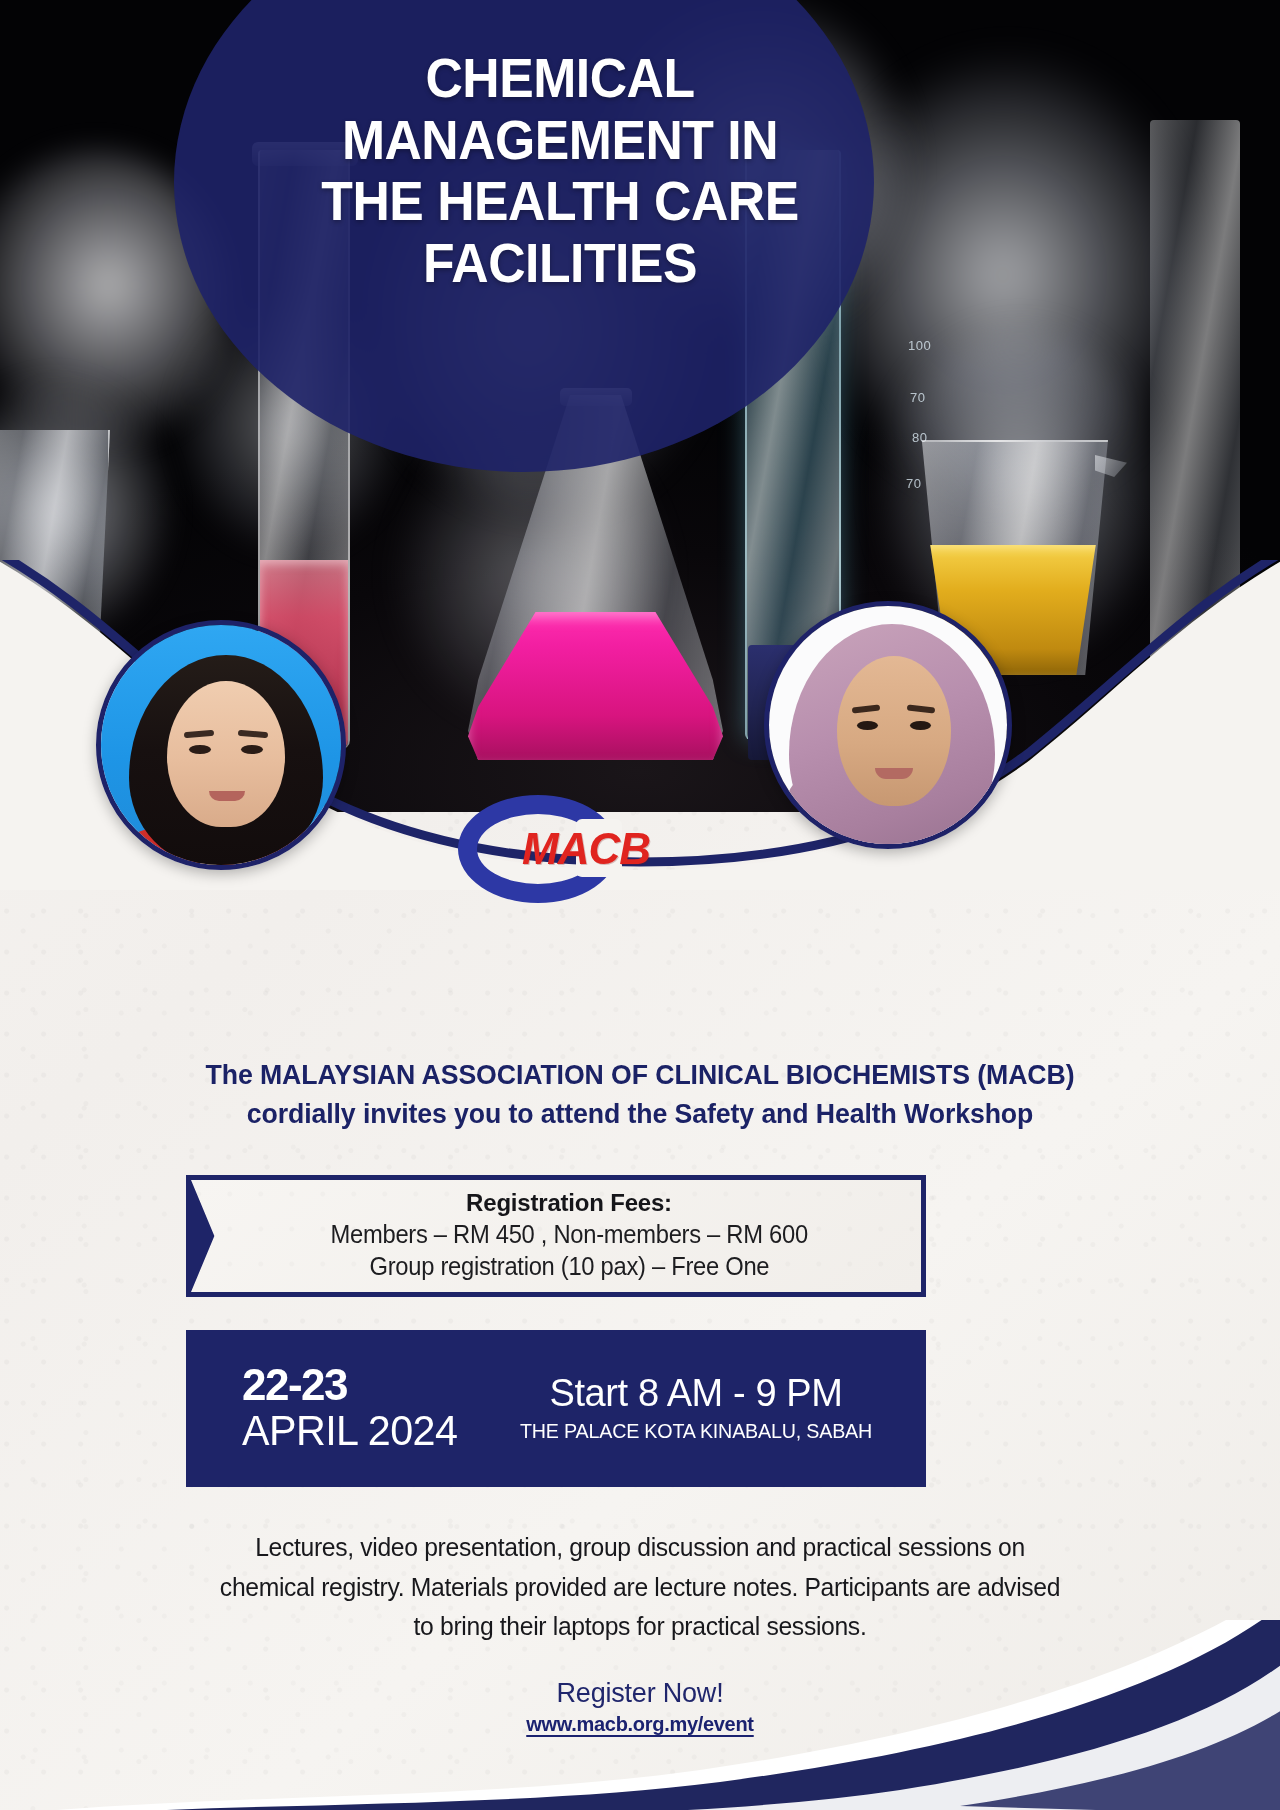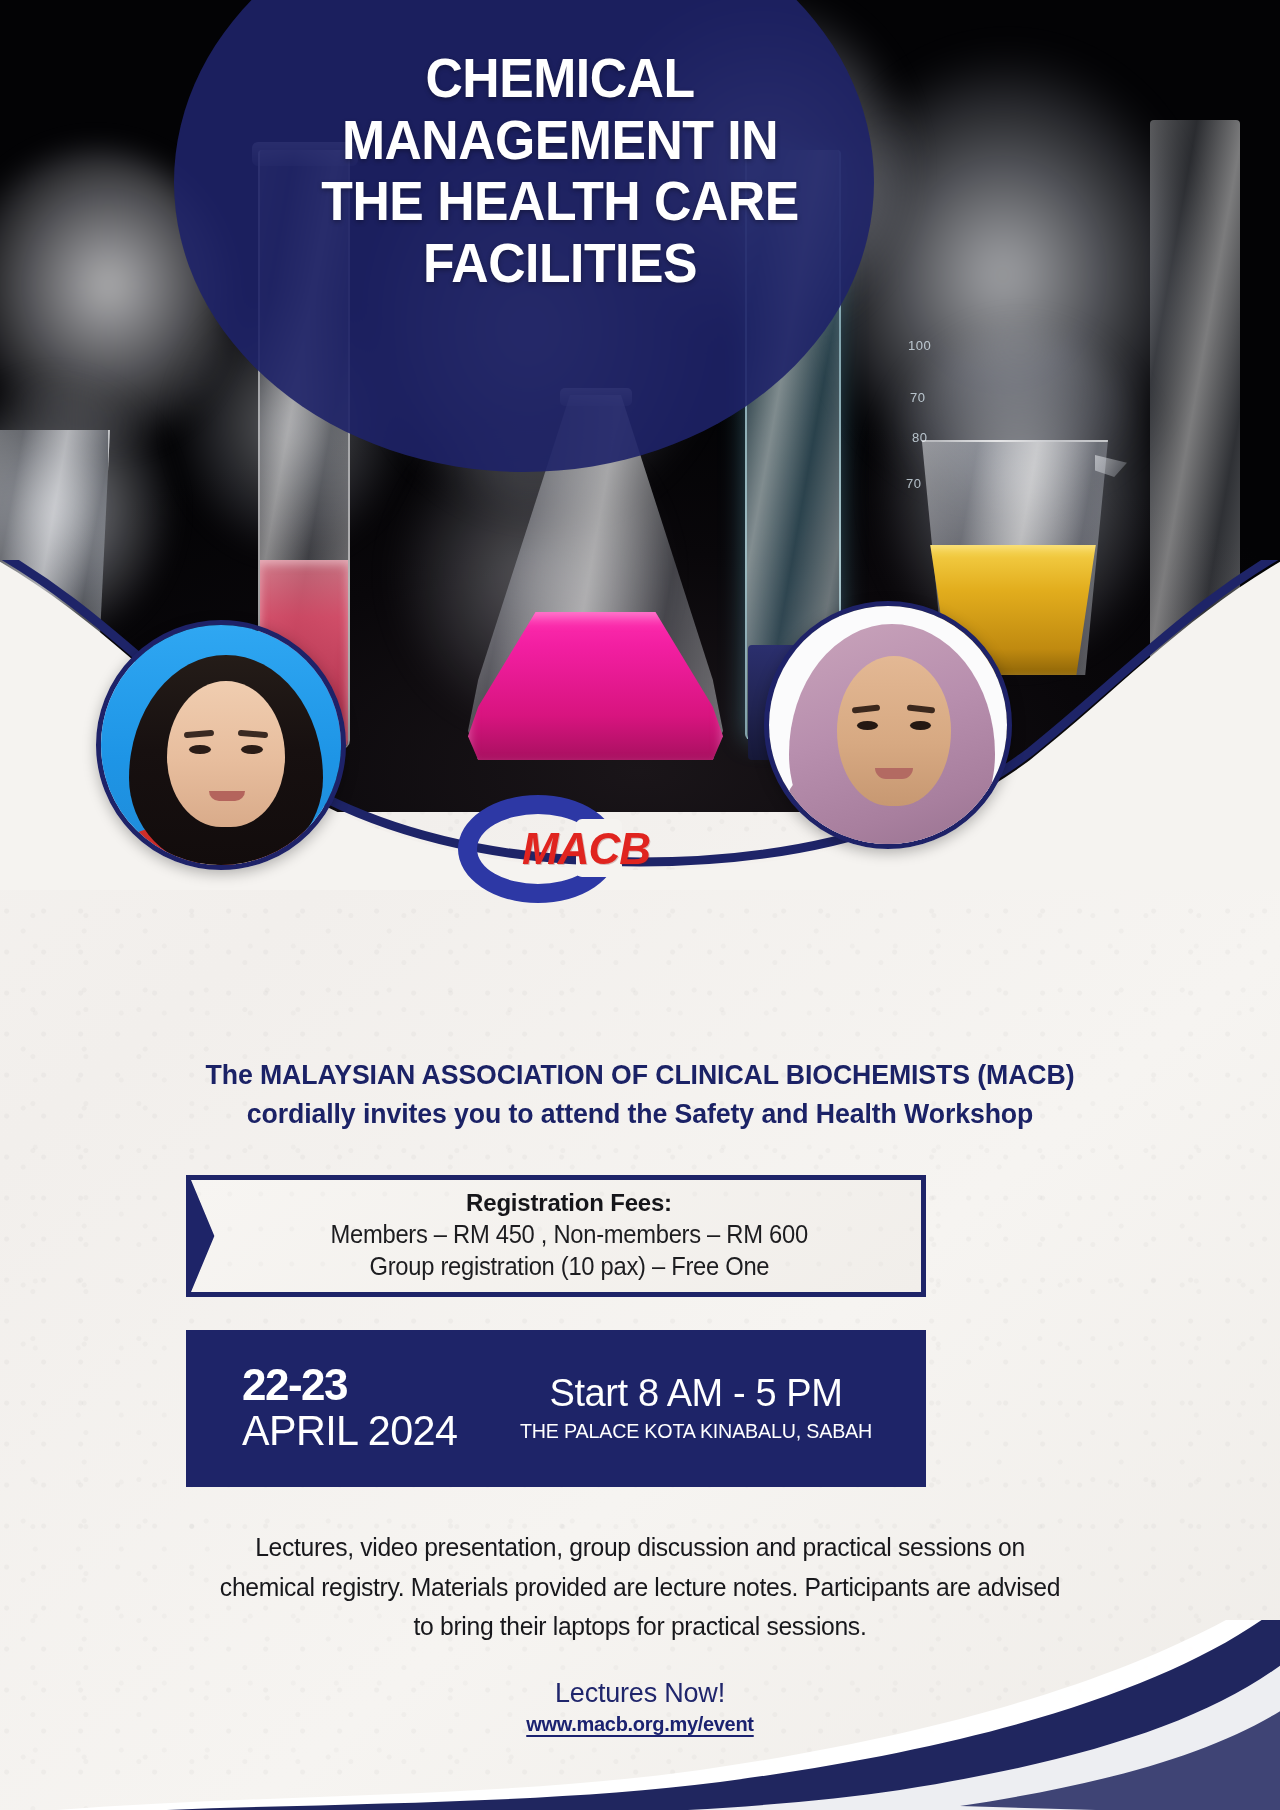--- a/index.html
+++ b/index.html
@@ -483,32 +483,32 @@
       <div class="fees-line">Group registration (10  pax) – Free One</div>
     </div>
   </div>
 
   <div class="date-banner">
     <div class="date-left">
       <div class="date-days">22-23</div>
       <div class="date-month">APRIL 2024</div>
     </div>
     <div class="date-right">
-      <div class="date-time">Start 8 AM - 5 PM</div>
+      <div class="date-time">Start 8 AM - 9 PM</div>
       <div class="date-venue">THE PALACE KOTA KINABALU, SABAH</div>
     </div>
   </div>
 
   <div class="desc">
     <div>Lectures, video presentation, group discussion and practical sessions on</div>
     <div>chemical registry.  Materials provided are lecture notes. Participants are advised</div>
     <div>to bring their laptops for practical sessions.</div>
   </div>
 
-  <div class="register-now">Lectures Now!</div>
+  <div class="register-now">Register Now!</div>
   <a class="register-url" href="#">www.macb.org.my/event</a>
 
   <div class="swoosh-wrap">
     <svg width="1280" height="190" viewBox="0 0 1280 190" xmlns="http://www.w3.org/2000/svg">
       <path d="M 1290,-40 C 1180,40 980,110 700,150 C 470,182 220,172 -10,196 L -10,210 L 1290,210 Z" fill="#ffffff" opacity="0.96"></path>
       <path d="M 1300,-30 C 1200,60 1000,125 720,162 C 500,190 240,180 -10,200 L -10,215 L 1300,215 Z" fill="#20265f"></path>
       <path d="M 1300,30 C 1220,98 1090,140 900,170 C 700,200 430,196 -10,216 L -10,230 L 1300,230 Z" fill="#ffffff" opacity="0.92"></path>
       <path d="M 1300,78 C 1230,128 1120,162 960,186 L 1300,196 Z" fill="#20265f" opacity="0.85"></path>
     </svg>
   </div>

